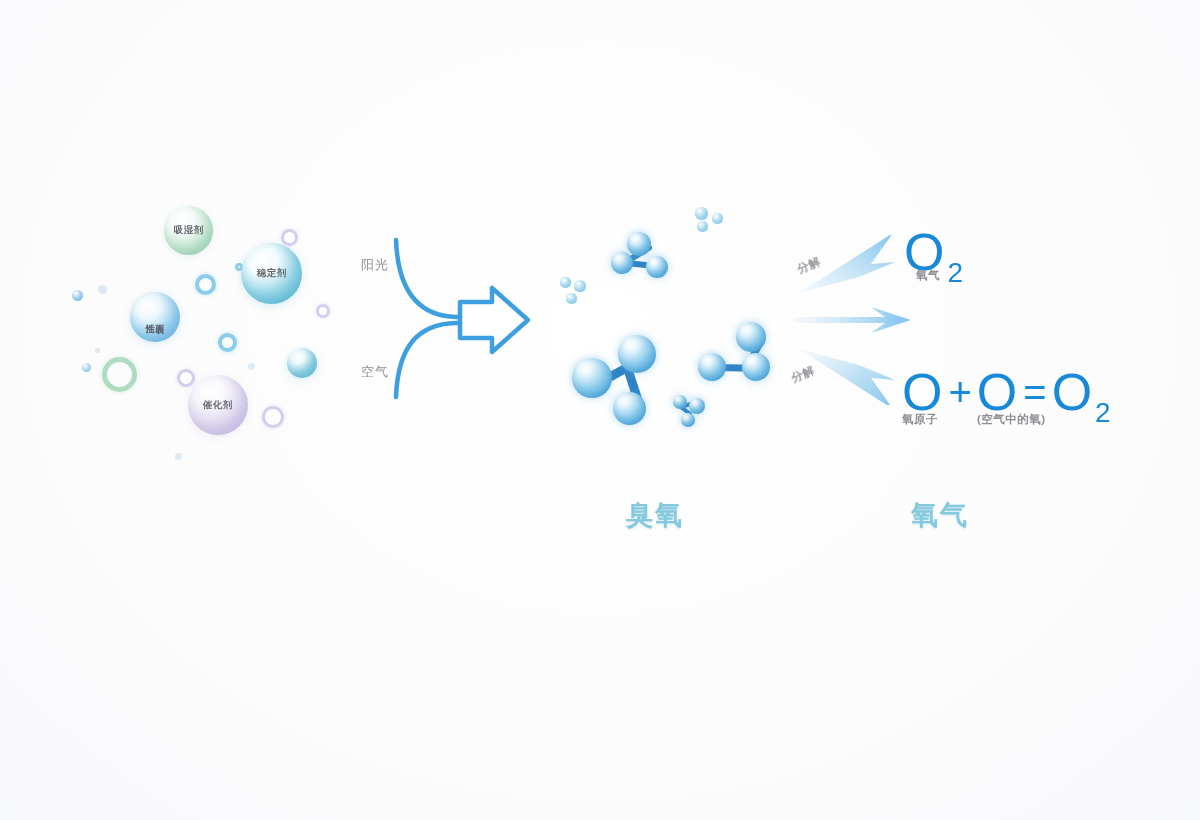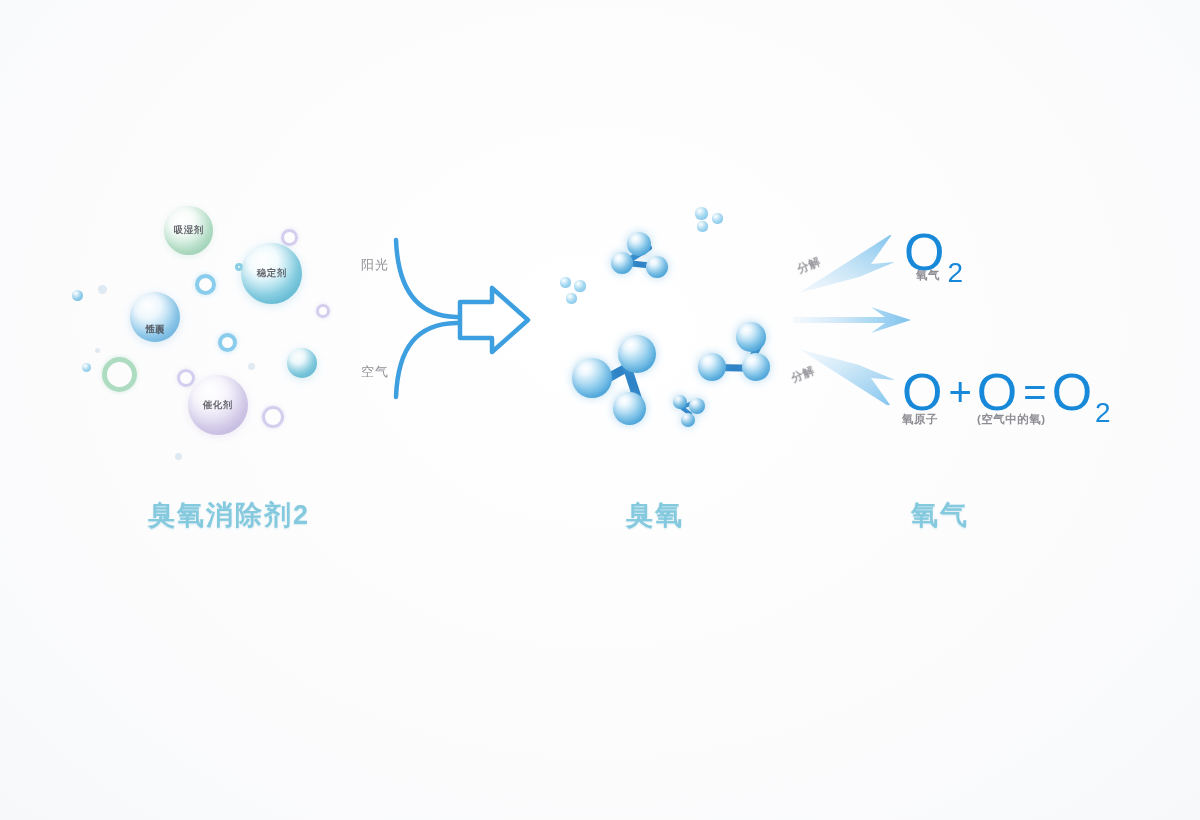--- a/index.html
+++ b/index.html
@@ -317,18 +317,17 @@
     <span class="big">O</span><span class="sub">2</span>
   </div>
   <div class="sublabel" style="left:916px; top:268px;">氧气</div>
 
   <div class="formula" style="left:902px; top:362px;">
     <span class="big">O</span><span class="op">+</span><span class="big">O</span><span class="op">=</span><span class="big">O</span><span class="sub">2</span>
   </div>
   <div class="sublabel" style="left:902px; top:412px;text-align:center;">氧原子</div>
   <div class="sublabel" style="left:977px; top:412px;">(空气中的氧)</div>
 
-  <div class="stage-caption" style="left:148px; top:497px;">臭氧消除剂2</div>
   <div class="stage-caption" style="left:626px; top:497px;">臭氧</div>
   <div class="stage-caption" style="left:911px; top:497px;">氧气</div>
 
 
 </div>
 
 </body></html>

